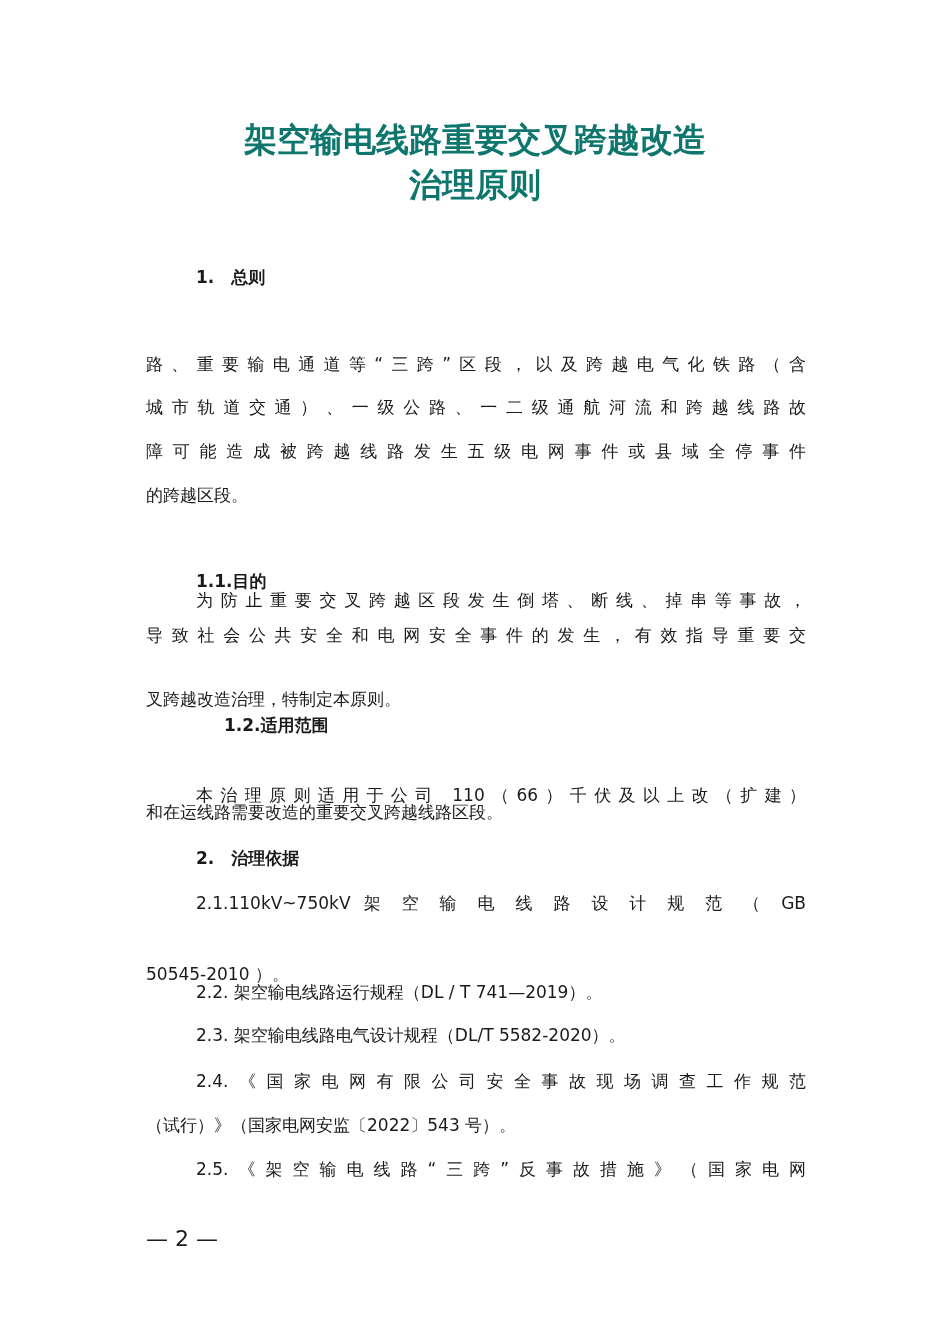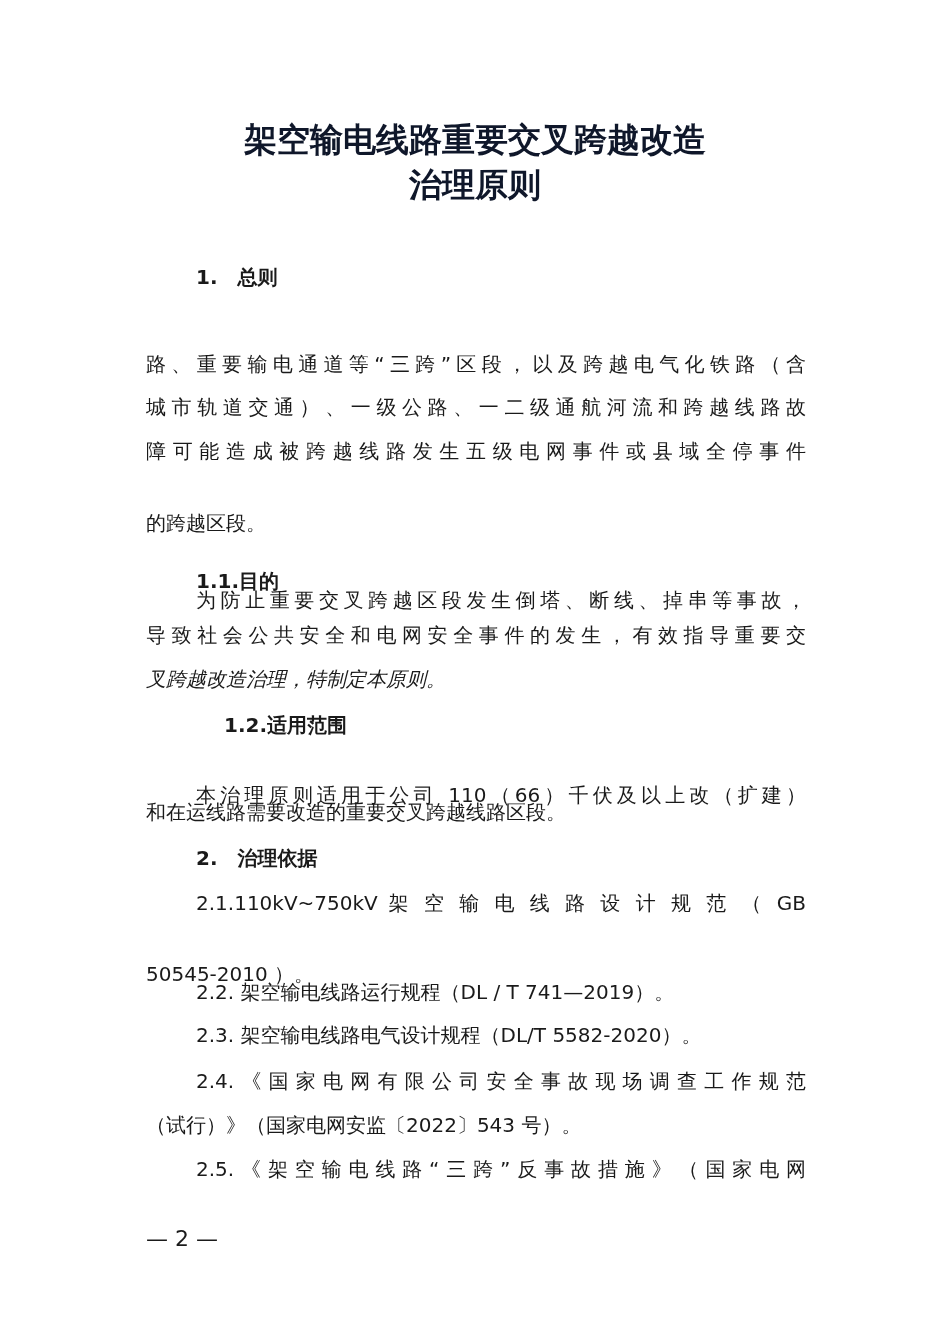--- a/index.html
+++ b/index.html
@@ -1,28 +1,28 @@
 <!DOCTYPE html>
 <html><head>
 <meta charset="utf-8">
 <style>
   html, body { margin: 0; padding: 0; background: #ffffff; }
   body { width: 950px; height: 1344px; position: relative; overflow: hidden; color: #111; }
   .page { position: absolute; left: 0; top: 0; width: 950px; height: 1344px; background: #fff; }
   .title {
     position: absolute; left: 0; width: 950px; text-align: center;
     font-family: "DejaVu Serif", "Liberation Serif", serif; font-weight: bold;
-    font-size: 33px; letter-spacing: 0px; color: #0f172a;
+    font-size: 33px; letter-spacing: 0px; color: #0f766e;
   }
   .t1 { top: 118px; }
   .t2 { top: 163px; }
   .line {
     position: absolute; left: 146px; width: 660px;
     font-family: "DejaVu Sans", "Liberation Sans", sans-serif;
-    font-size: 20px; line-height: 30px; color: #1a1a1a;
+    font-size: 17px; line-height: 30px; color: #1a1a1a;
     white-space: nowrap; text-align: justify; text-align-last: justify;
     letter-spacing: 0;
   }
   .indent { left: 196px; width: 610px; }
   .last { text-align-last: left; }
   .heading { font-weight: bold; text-align-last: left; }
   .pagenum {
     position: absolute; left: 146px; top: 1226px;
     font-family: "DejaVu Sans", "Liberation Sans", sans-serif; font-size: 22px; color: #1a1a1a;
   }
@@ -32,26 +32,26 @@
 
 <div class="page">
   <div class="title t1">架空输电线路重要交叉跨越改造</div>
   <div class="title t2">治理原则</div>
 
   <div class="line indent heading" style="top:262px;">1.　总则</div>
 
   <div class="line" style="top:349px;">路、重要输电通道等“三跨”区段，以及跨越电气化铁路（含</div>
   <div class="line" style="top:436px;">障可能造成被跨越线路发生五级电网事件或县域全停事件</div>
   <div class="line" style="top:392px;">城市轨道交通）、一级公路、一二级通航河流和跨越线路故</div>
-  <div class="line last" style="top:480px;margin-top:28px;">的跨越区段。</div>
+  <div class="line last" style="top:480px;">的跨越区段。</div>
 
   <div class="line indent heading" style="top:530px;margin-top:36px;">1.1.目的</div>
   <div class="line indent" style="top:577px;margin-top:8px;">为防止重要交叉跨越区段发生倒塔、断线、掉串等事故，</div>
   <div class="line" style="top:620px;">导致社会公共安全和电网安全事件的发生，有效指导重要交</div>
-  <div class="line last" style="top:664px;font-style:italic;">叉跨越改造治理，特制定本原则。</div>
+  <div class="line last" style="top:684px;">叉跨越改造治理，特制定本原则。</div>
 
   <div class="line indent heading" style="top:710px;margin-left:28px;">1.2.适用范围</div>
   <div class="line indent" style="top:770px;margin-top:10px;">本治理原则适用于公司 110（66）千伏及以上改（扩建）</div>
   <div class="line last" style="top:797px;">和在运线路需要改造的重要交叉跨越线路区段。</div>
 
   <div class="line indent heading" style="top:843px;">2.　治理依据</div>
   <div class="line indent" style="top:888px;">2.1.110kV~750kV 架 空 输 电 线 路 设 计 规 范 （ GB</div>
   <div class="line last" style="top:959px;">50545-2010 ）。</div>
   <div class="line indent last" style="top:977px;">2.2. 架空输电线路运行规程（DL / T 741—2019）。</div>
   <div class="line indent last" style="top:1020px;">2.3. 架空输电线路电气设计规程（DL/T 5582-2020）。</div>

